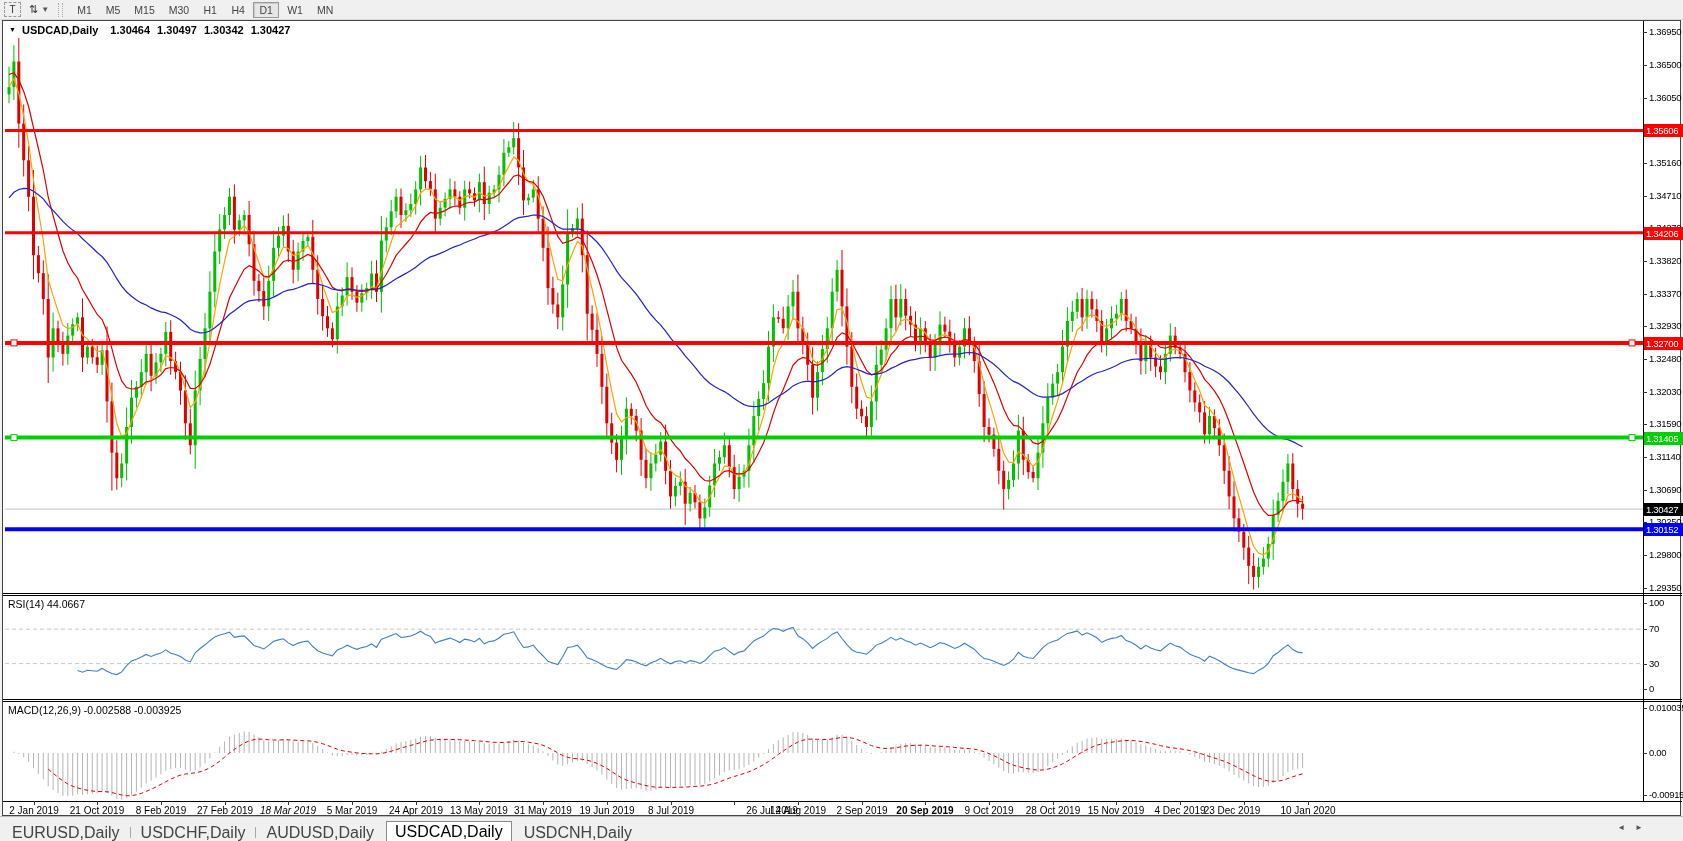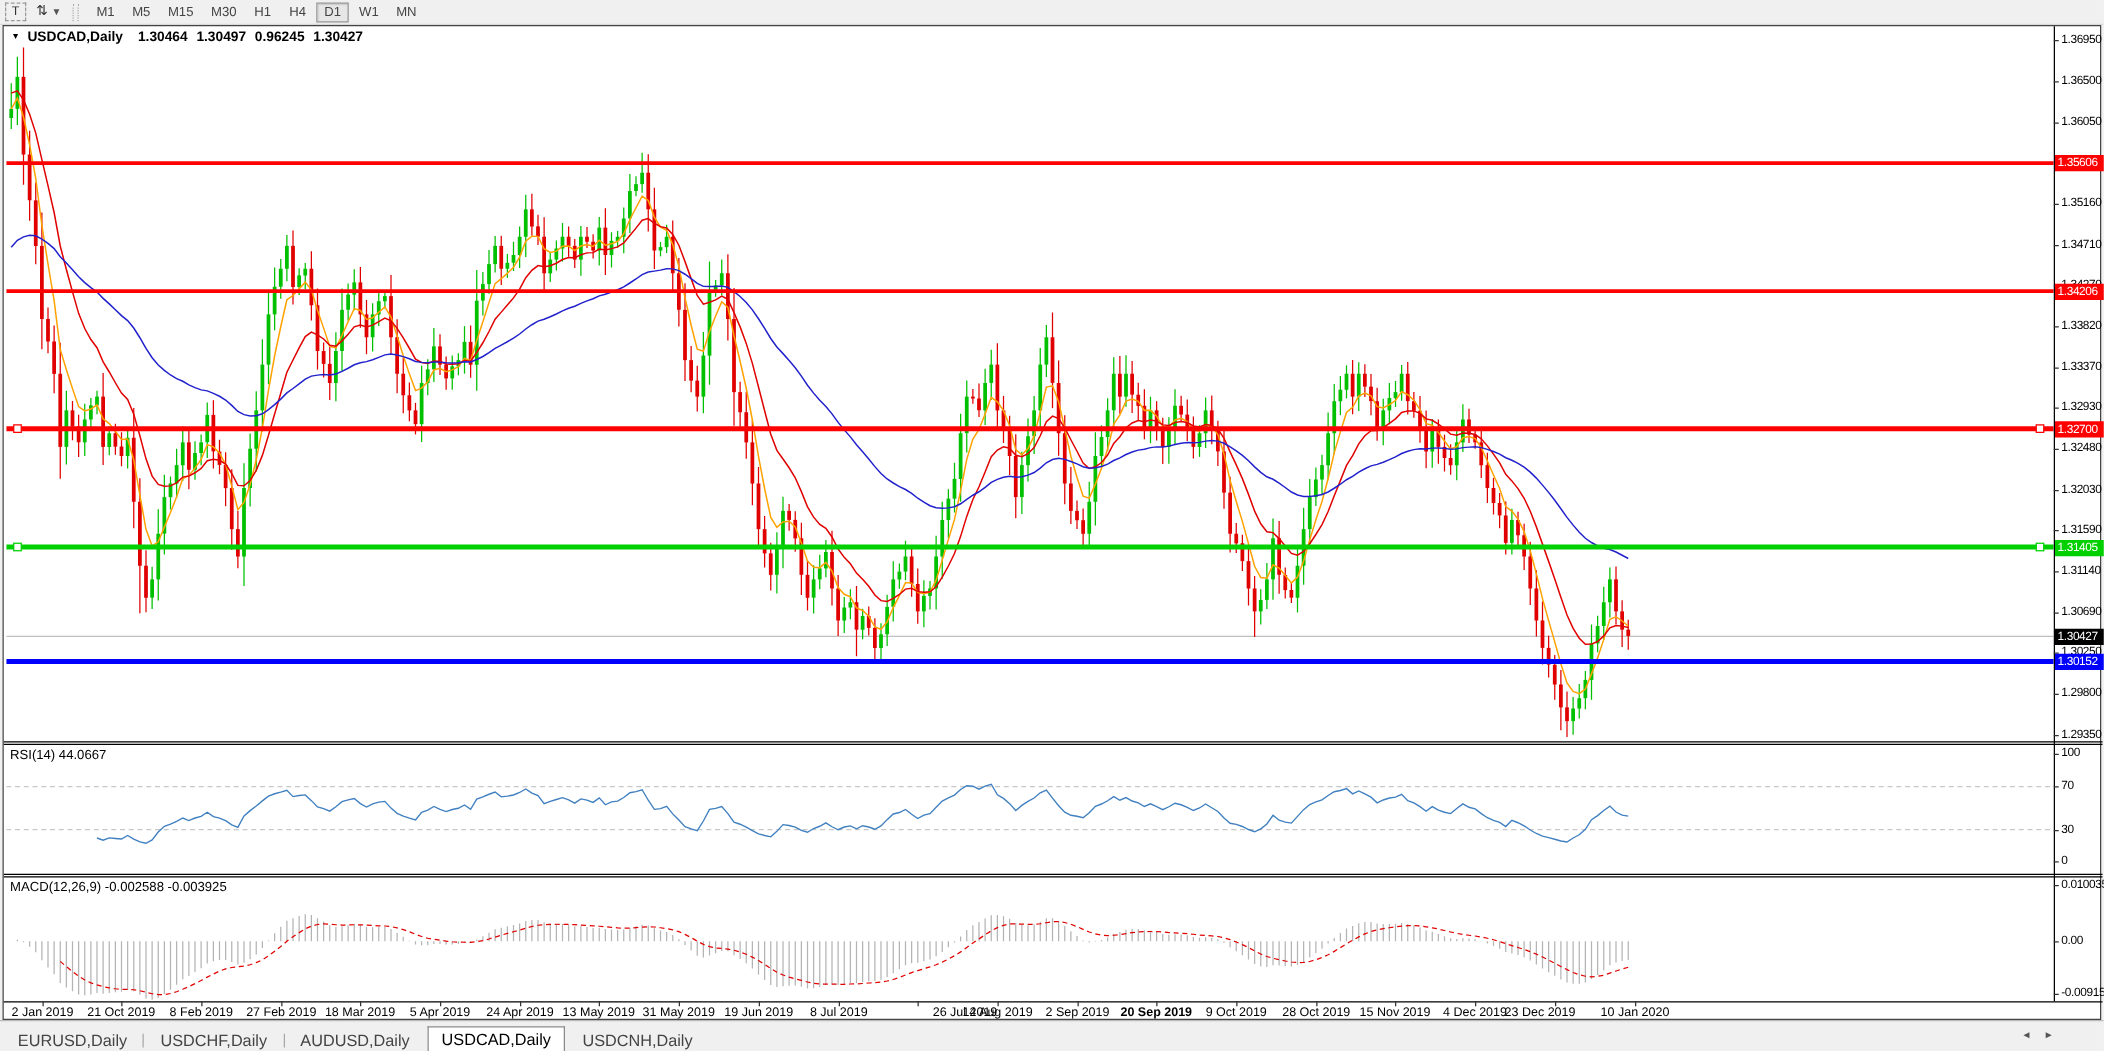--- a/index.html
+++ b/index.html
@@ -36,21 +36,21 @@
   .plabel{position:absolute;left:1646px;width:38px;font-size:9.5px;letter-spacing:-0.3px;color:#000;}
   .chip{position:absolute;left:1641px;width:39px;height:13px;line-height:13px;padding-left:2px;
     font-size:9.5px;letter-spacing:-0.3px;color:#fff;z-index:5;}
   .indlabel{position:absolute;left:5px;font-size:10.5px;color:#000;z-index:6;}
   .dlabel{position:absolute;top:784px;transform:translateX(-50%);font-size:10px;color:#000;white-space:nowrap;}
   .dtick{position:absolute;top:780px;width:1px;height:4px;background:#333;}
   
   #tabbar{position:absolute;left:0;top:816px;width:1683px;height:25px;background:#f0f0f0;
     border-top:1px solid #bbb;}
   #tabs{position:absolute;left:4px;bottom:0;display:flex;align-items:flex-end;height:25px;}
-  .tab{height:18px;line-height:18px;min-width:92px;text-align:center;font-size:13px;color:#444;
+  .tab{height:18px;line-height:18px;min-width:92px;text-align:center;font-size:16px;color:#444;
     padding:0 8px;position:relative;}
   .tab.active{background:#fff;color:#000;border:1px solid #8a8a8a;border-bottom:none;height:20px;line-height:20px;}
   .tsep{width:1px;height:11px;background:#a8a8a8;margin:0 2px 4px 2px;}
   #tabnav{position:absolute;right:40px;top:6px;display:flex;gap:10px;font-size:8px;color:#555;}
   #tabnav span{cursor:default;}
 </style>
 </head>
 <body>
 
 <div id="toolbar">
@@ -72,21 +72,21 @@
       <button class="tfbtn">MN</button>
     </div>
 </div>
 
 <div id="chartwin">
   <div id="titlebar">
     <span class="caret">▼</span>
     <span class="sym">USDCAD,Daily</span>
     <span class="num">1.30464</span>
     <span class="num">1.30497</span>
-    <span class="num">0.96245</span>
+    <span class="num">1.30342</span>
     <span class="num">1.30427</span>
   </div>
 
   <svg id="mainsvg" style="left:2px;top:1px;" width="1638" height="571">
       <line x1="0" x2="1638" y1="487.1" y2="487.1" stroke="#c0c0c0" stroke-width="1"></line>
       <g>
         <line x1="4.0" x2="4.0" y1="44.6" y2="81.2" stroke="#00c000" stroke-width="1"></line>
         <rect x="2.5" y="65.1" width="3" height="7.3" fill="#00c000"></rect>
         <line x1="8.9" x2="8.9" y1="23.3" y2="77.9" stroke="#00c000" stroke-width="1"></line>
         <rect x="7.4" y="39.5" width="3" height="25.6" fill="#00c000"></rect>
@@ -976,23 +976,23 @@
   <div id="daxis">
       <div class="dtick" style="left: 31px;"></div>
       <div class="dlabel" style="left: 31px;">2 Jan 2019</div>
       <div class="dtick" style="left: 94px;"></div>
       <div class="dlabel" style="left: 94px;">21 Oct 2019</div>
       <div class="dtick" style="left: 158px;"></div>
       <div class="dlabel" style="left: 158px;">8 Feb 2019</div>
       <div class="dtick" style="left: 222px;"></div>
       <div class="dlabel" style="left: 222px;">27 Feb 2019</div>
       <div class="dtick" style="left: 285px;"></div>
-      <div class="dlabel" style="left: 285px;">18 Mar 2019</div>
+      <div class="dlabel" style="left: 285px; font-style: italic;">18 Mar 2019</div>
       <div class="dtick" style="left: 349px;"></div>
-      <div class="dlabel" style="left: 349px;">5 Apr 2019</div>
+      <div class="dlabel" style="left: 349px;">5 Mar 2019</div>
       <div class="dtick" style="left: 413px;"></div>
       <div class="dlabel" style="left: 413px;">24 Apr 2019</div>
       <div class="dtick" style="left: 476px;"></div>
       <div class="dlabel" style="left: 476px;">13 May 2019</div>
       <div class="dtick" style="left: 540px;"></div>
       <div class="dlabel" style="left: 540px;">31 May 2019</div>
       <div class="dtick" style="left: 604px;"></div>
       <div class="dlabel" style="left: 604px;">19 Jun 2019</div>
       <div class="dtick" style="left: 668px;"></div>
       <div class="dlabel" style="left: 668px;">8 Jul 2019</div>

